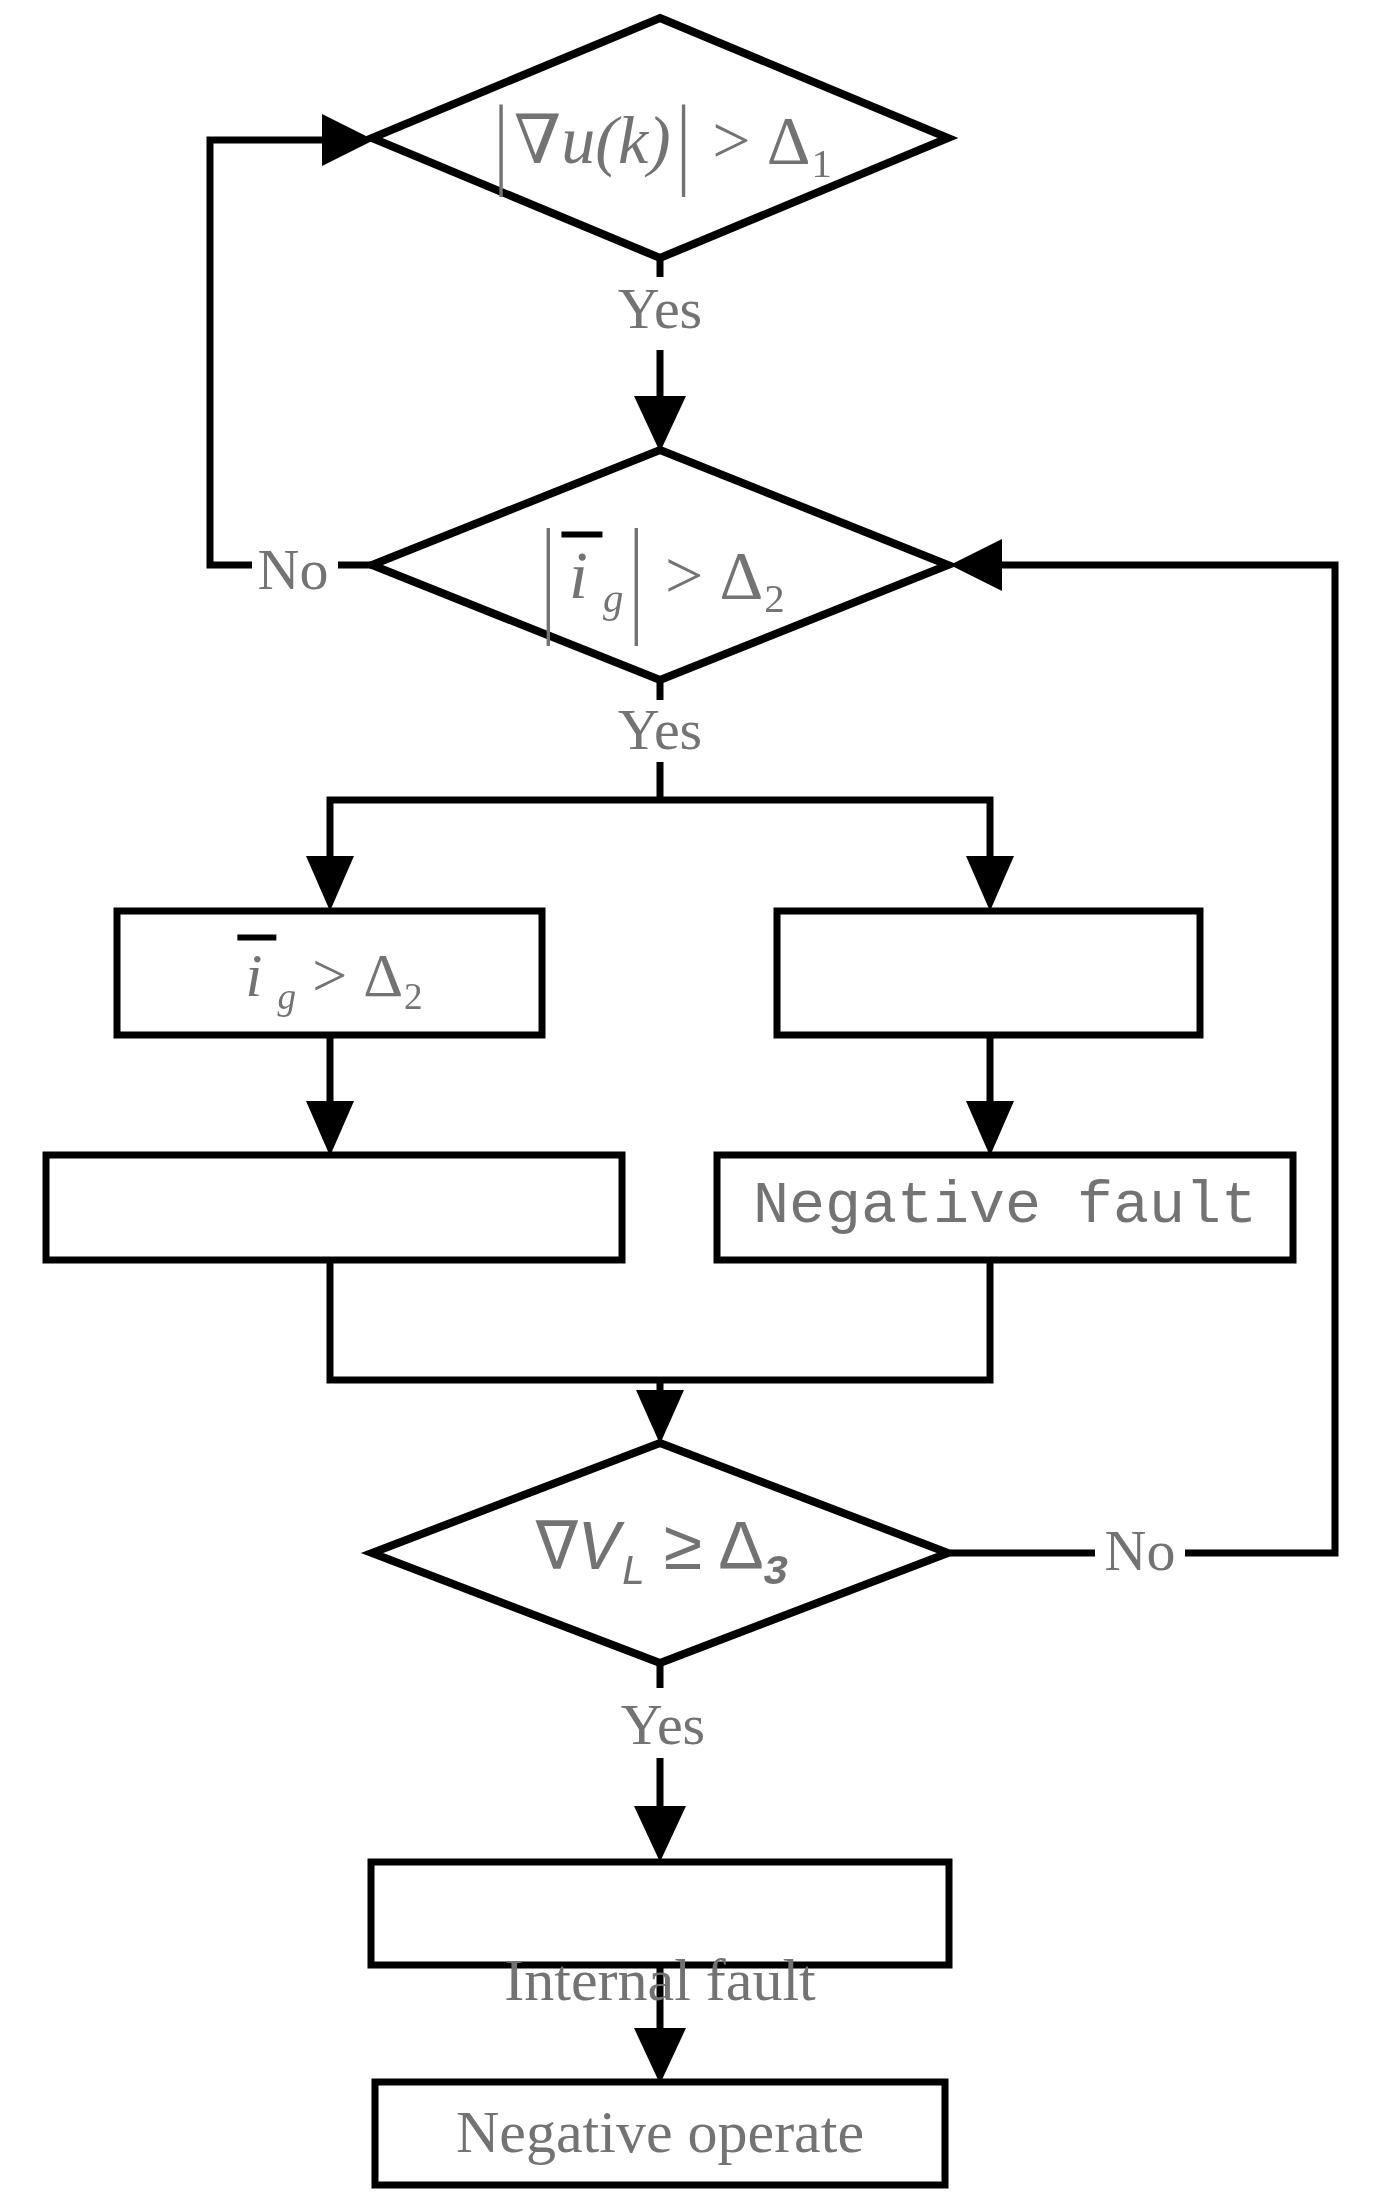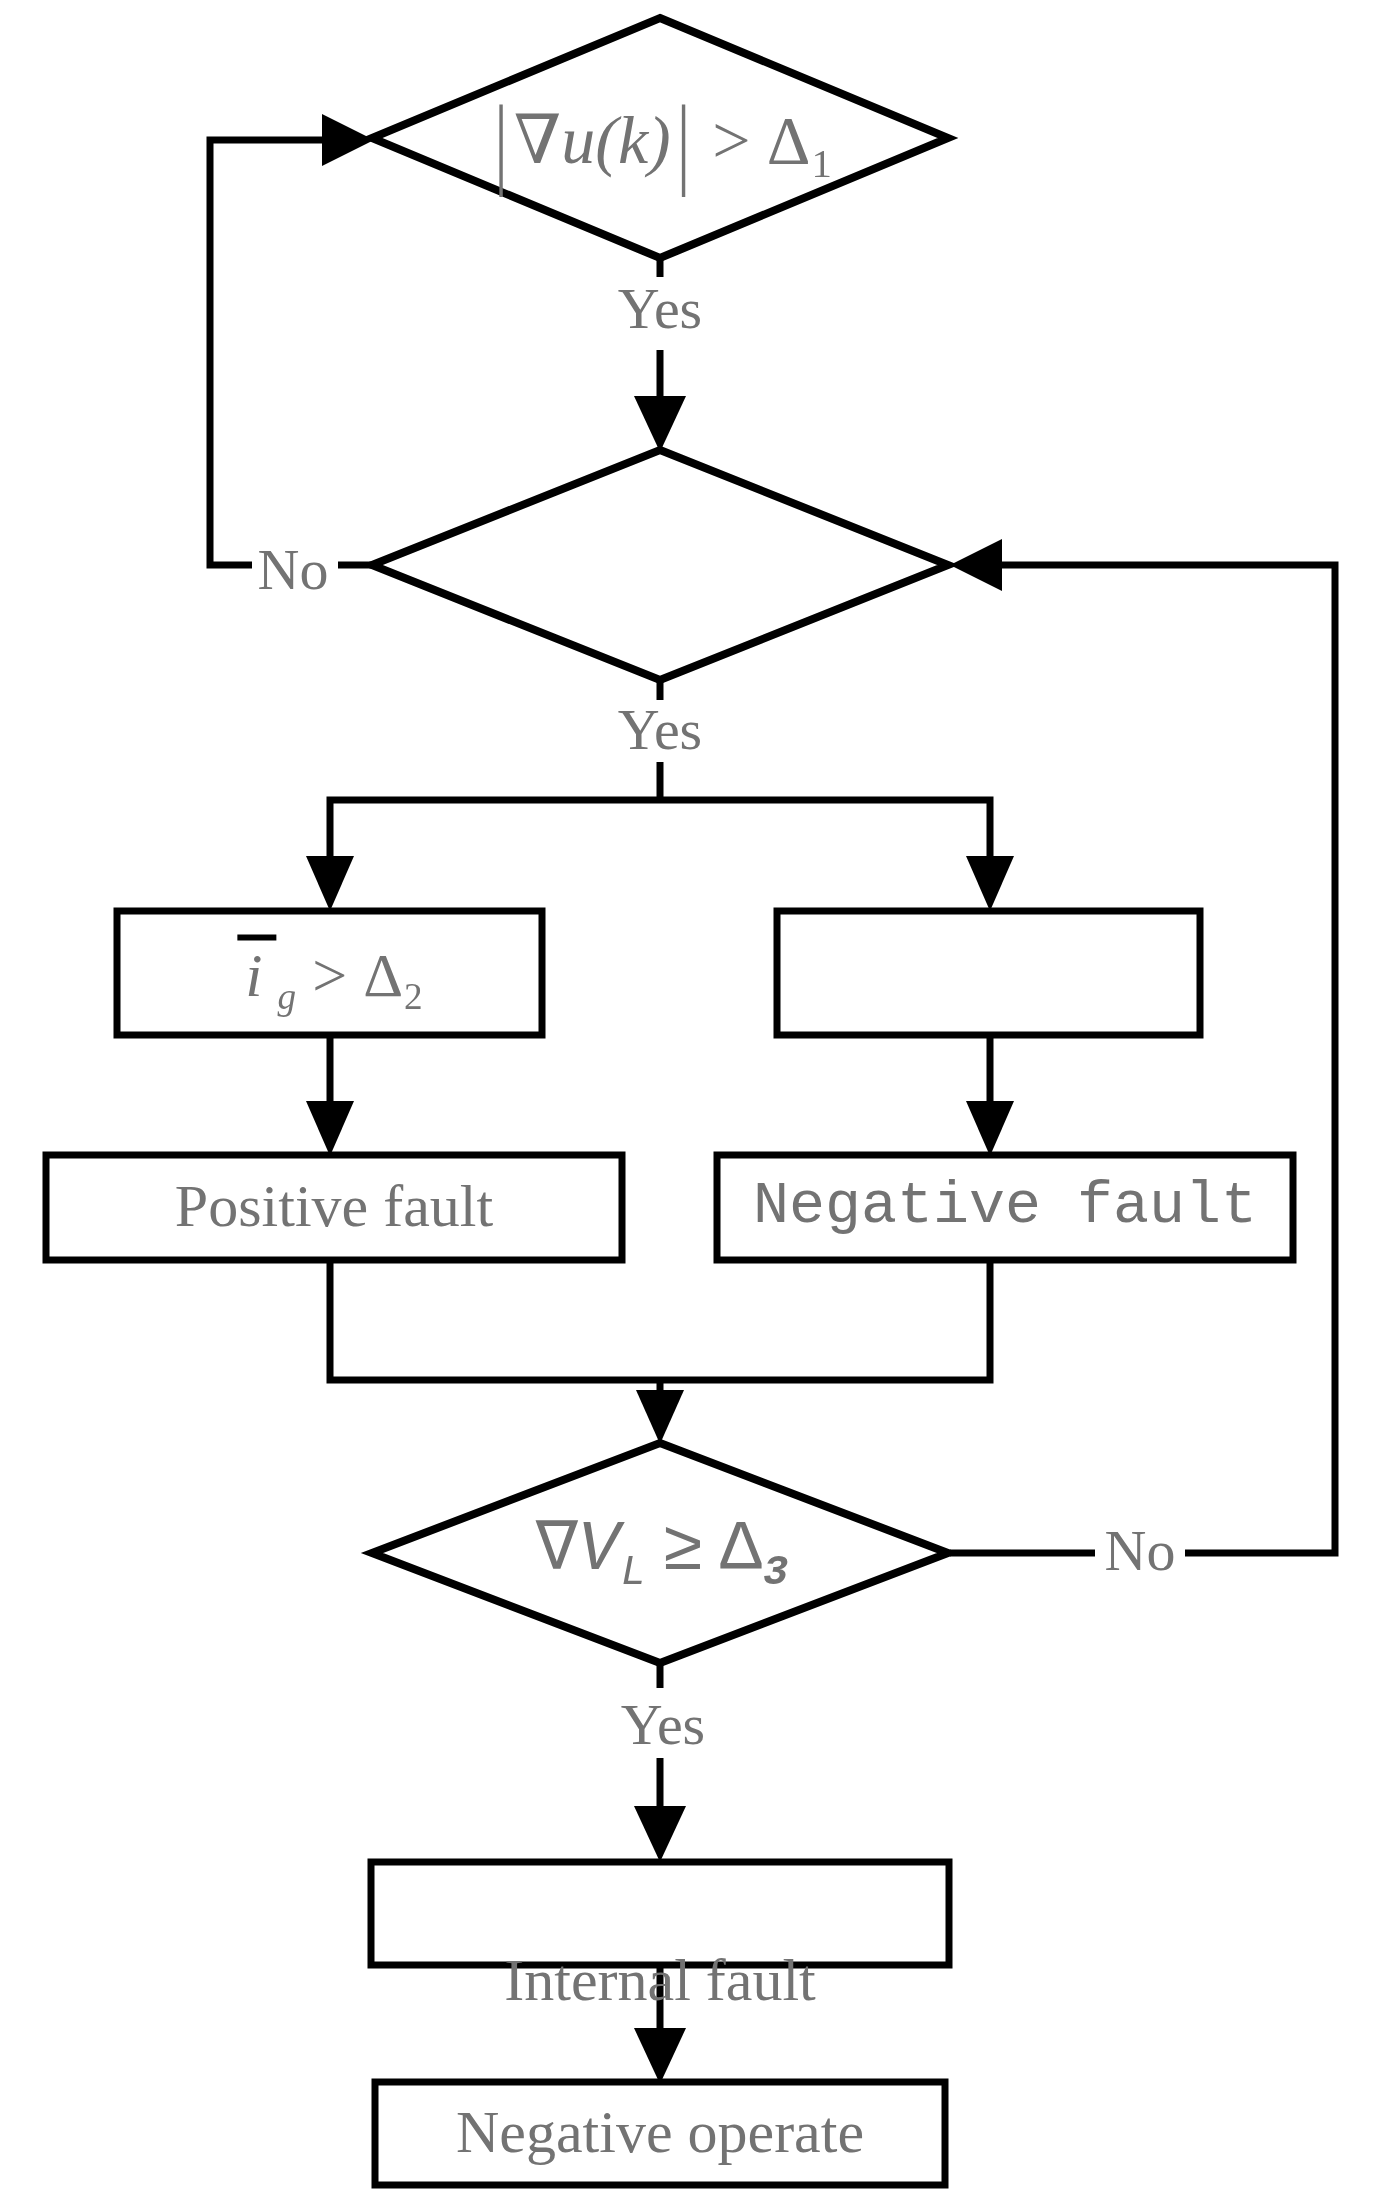--- a/index.html
+++ b/index.html
@@ -95,31 +95,33 @@
     <line x1="660" y1="1965" x2="660" y2="2030" stroke-width="7"></line>
     <polygon points="634,2028 686,2028 660,2084" fill="#000000" stroke="none"></polygon>
   </svg>
 
   <div class="lbl math" style="left:660px; top:140px;">
     <span class="absbar">|</span><span class="rm">∇</span><span>u(k)</span><span class="absbar">|</span><span class="op">&gt;</span><span class="rm">Δ</span><span class="sub rm">1</span>
   </div>
 
   <div class="lbl word" style="left:660px; top:309px;">Yes</div>
 
+  <div class="lbl math" style="left:660px; top:570px;">
+    <span class="absbar tall">|</span><span class="ovi"><span>i</span></span><span class="sub">g</span><span class="absbar tall">|</span><span class="op">&gt;</span><span class="rm">Δ</span><span class="sub rm">2</span>
+  </div>
 
   <div class="lbl word" style="left:293px; top:570px;">No</div>
 
   <div class="lbl word" style="left:660px; top:730px;">Yes</div>
 
   <div class="lbl math-sm" style="left:330px; top:970px;">
     <span class="ovi"><span>i</span></span><span class="sub">g</span><span class="op">&gt;</span><span class="rm">Δ</span><span class="sub rm">2</span>
   </div>
 
 
-  <div class="lbl boxtext" style="left:334px; top:1206px;">Positive fault</div>
   <div class="lbl boxtext" style="left:1005px; top:1206px;font-family:Liberation Mono, monospace;">Negative fault</div>
 
   <div class="lbl math-lg" style="left:662px; top:1551px;font-family:Liberation Mono, monospace;">
     <span class="rm">∇</span><span>V</span><span class="sub">L</span><span class="op">≥</span><span class="rm">Δ</span><span class="sub bi">3</span>
   </div>
 
   <div class="lbl word" style="left:1140px; top:1551px;">No</div>
 
   <div class="lbl word" style="left:663px; top:1725px;">Yes</div>
 

